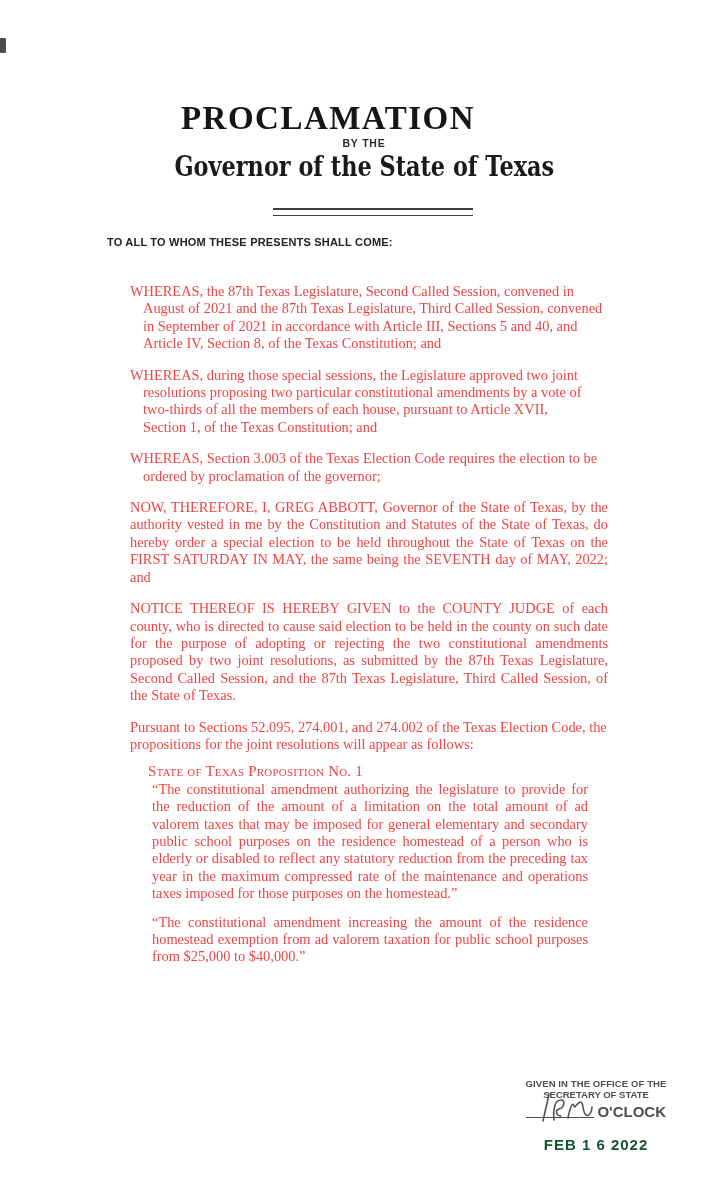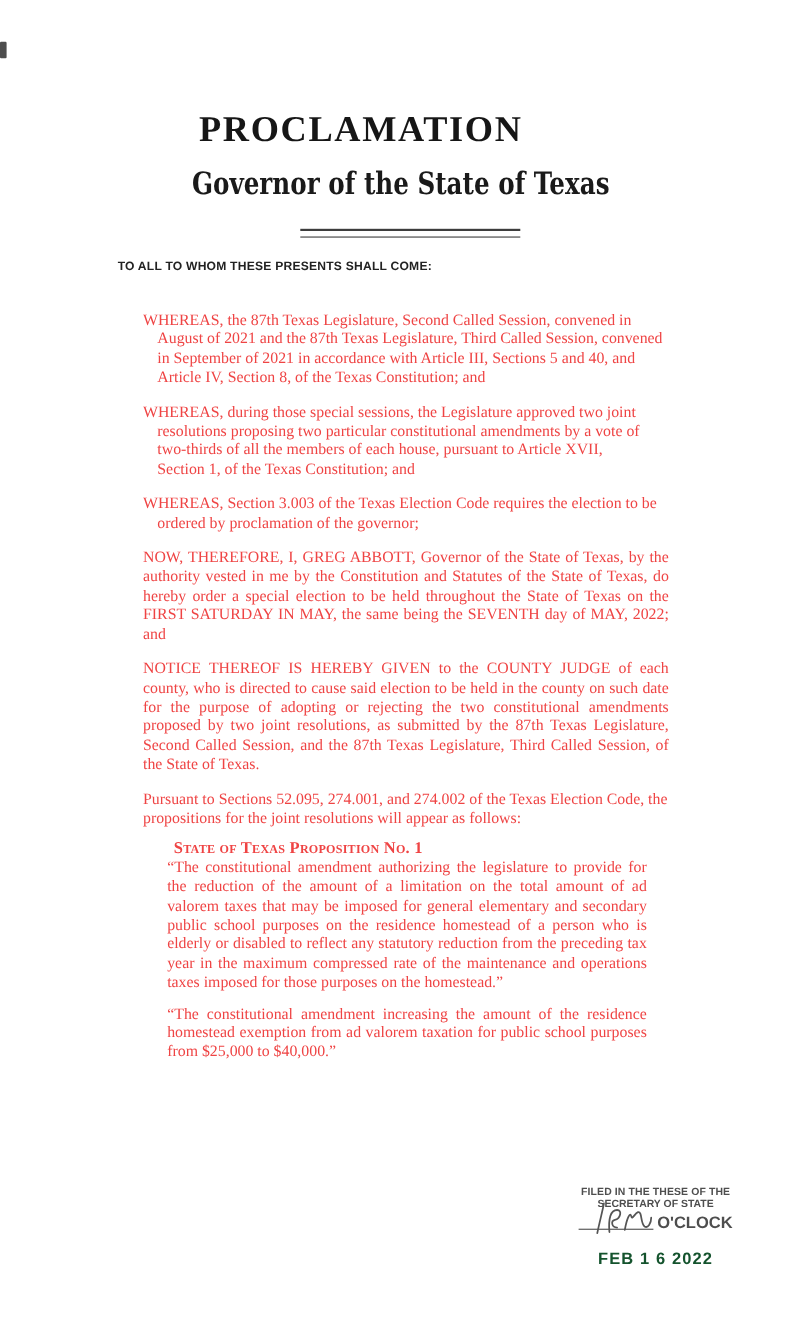--- a/index.html
+++ b/index.html
@@ -60,22 +60,22 @@
   .content {
     position: absolute; top: 283px; left: 130px; width: 478px;
     font-size: 14.4px; line-height: 17.4px; color: #ef4444;
   }
   .para { margin: 0 0 14px 0; }
   .hanging { white-space: pre-line; padding-left: 13px; text-indent: -13px; }
   .pre { white-space: pre-line; }
   .justify { text-align: justify; }
   .pursuant { margin-bottom: 10px; }
   .prop-heading {
-    margin: 0 20px 0 28px;
-    font-weight: 700; font-variant: small-caps;
+    margin: 0 20px 0 18px;
+    font-weight: 400; font-variant: small-caps;
     font-size: 15px; letter-spacing: 0.2px;
   }
   .prop-text {
     margin: 0 20px 11px 22px;
     text-align: justify;
   }
 
   
   .stamp {
     position: absolute; top: 1078px; left: 520px; width: 152px;
@@ -102,20 +102,21 @@
   }
 </style>
 </head>
 <body>
 
 <div class="page">
 
   <div class="scan-mark"></div>
 
   <div class="doc-title">PROCLAMATION</div>
+  <div class="by-the">BY THE</div>
   <div class="issuer">
     <span>Governor of the State of Texas</span>
   </div>
   <div class="title-rule"></div>
   <div class="salutation">TO ALL TO WHOM THESE PRESENTS SHALL COME:</div>
 
   <div class="content">
     <p class="para hanging">WHEREAS, the 87th Texas Legislature, Second Called Session, convened in
 August of 2021 and the 87th Texas Legislature, Third Called Session, convened
 in September of 2021 in accordance with Article III, Sections 5 and 40, and
@@ -131,21 +132,21 @@
     <p class="para pre pursuant">Pursuant to Sections 52.095, 274.001, and 274.002 of the Texas Election Code, the
 propositions for the joint resolutions will appear as follows:</p>
 
     <p class="prop-heading">State of Texas Proposition No. 1</p>
     <p class="prop-text">“The constitutional amendment authorizing the legislature to provide for the reduction of the amount of a limitation on the total amount of ad valorem taxes that may be imposed for general elementary and secondary public school purposes on the residence homestead of a person who is elderly or disabled to reflect any statutory reduction from the preceding tax year in the maximum compressed rate of the maintenance and operations taxes imposed for those purposes on the homestead.”</p>
 
     <p class="prop-text">“The constitutional amendment increasing the amount of the residence homestead exemption from ad valorem taxation for public school purposes from $25,000 to $40,000.”</p>
   </div>
 
   <div class="stamp">
-    <div class="stamp-l1">FILED IN THE THESE OF THE</div>
+    <div class="stamp-l1">GIVEN IN THE OFFICE OF THE</div>
     <div class="stamp-l2">SECRETARY OF STATE</div>
     <div class="stamp-row">
       <div class="time-underline"></div>
       <span class="oclock">O'CLOCK</span>
       <svg class="scrawl" viewBox="0 0 80 36" fill="none" stroke="#555555" stroke-width="1.6" stroke-linecap="round" stroke-linejoin="round">
         <path d="M11 30 C 13 20, 16 9, 17 3"></path>
         <path d="M22 29 C 21 17, 23 9, 29 9 C 34 9, 32 17, 27 18 C 23 19, 24 25, 29 25"></path>
         <path d="M36 27 C 38 16, 41 10, 42 15 C 43 18, 45 12, 48 11 C 52 10, 50 21, 54 24 C 57 26, 60 21, 60 16"></path>
       </svg>
     </div>

